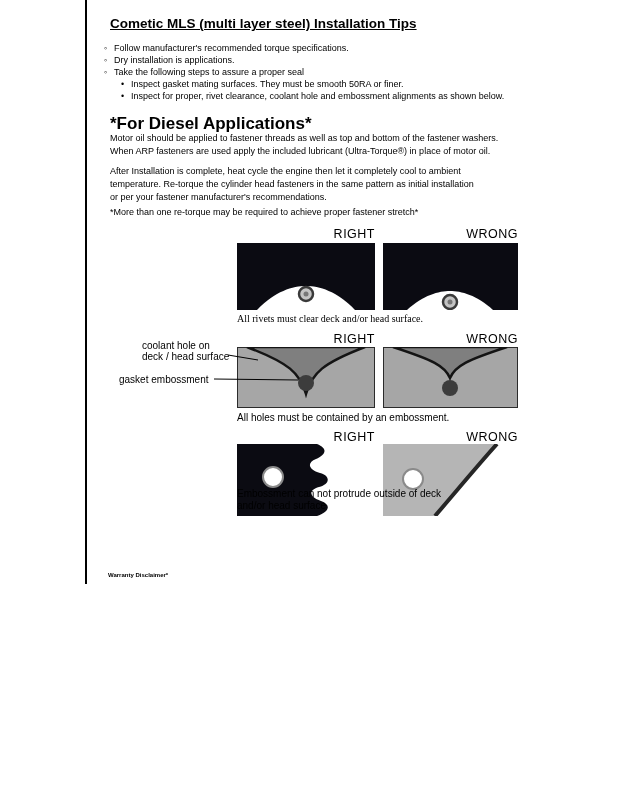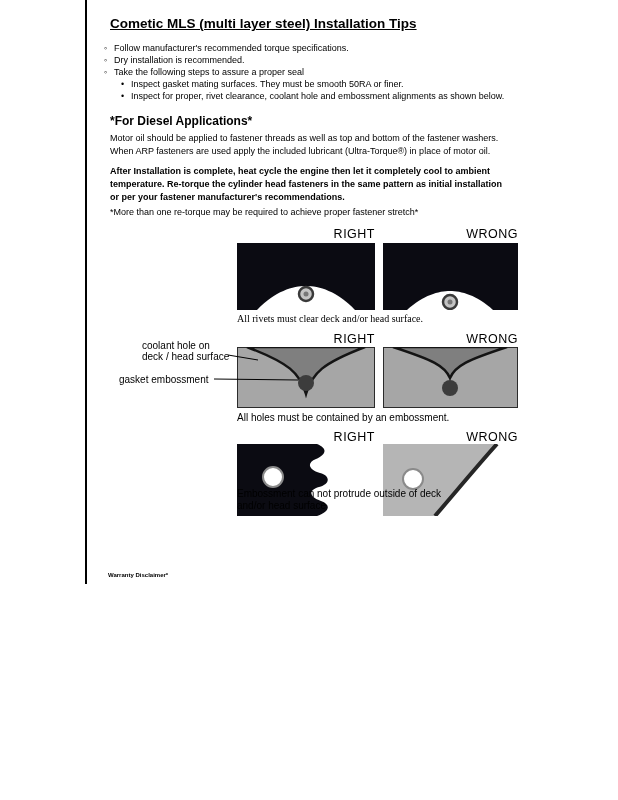--- a/index.html
+++ b/index.html
@@ -10,24 +10,24 @@
     font-family: "Liberation Sans", sans-serif;
     overflow: hidden;
   }
   .abs { position: absolute; }
   .rule { left: 85px; top: 0; width: 2px; height: 800px; background: #000; }
   .title { left: 110px; top: 16px; font-size: 13.5px; font-weight: bold; text-decoration: underline; }
   .bullets { left: 104px; top: 42px; font-size: 9px; line-height: 12px; }
   .brow { display: flex; }
   .brow .mk { flex: 0 0 10px; width: 10px; }
   .brow.sub { margin-left: 17px; }
-  .dhead { left: 110px; top: 114px; font-size: 12px; font-weight: bold; }
+  .dhead { left: 110px; top: 114px; font-size: 17px; font-weight: bold; }
   .para { font-size: 9px; line-height: 13px; white-space: pre-line; width: 460px; }
   .p1 { left: 110px; top: 132px; }
-  .p2 { left: 110px; top: 165px; font-weight: bold; }
+  .p2 { left: 110px; top: 165px; }
   .p3 { left: 110px; top: 206px; }
   .dlabel { font-size: 12.5px; text-align: right; letter-spacing: 0.5px; }
   .caption { font-size: 10px; white-space: pre-line; }
   .ann { font-size: 10px; line-height: 11px; white-space: pre-line; }
   .disc { left: 108px; top: 572px; width: 404px; font-size: 6px; line-height: 6.6px; }
   .disc .dp { margin: 0 0 5px; }
   .disc .dp.tight { margin-bottom: 0; }
   .dischead { font-weight: bold; margin: 0 0 6px; font-size: 6px; }
   .footer { left: 392px; top: 757px; font-size: 12px; letter-spacing: 0.3px; margin-top: 36px; }
   svg { display: block; }
@@ -41,21 +41,21 @@
 
   <h1 class="abs title">Cometic MLS (multi layer steel) Installation Tips</h1>
 
   <div class="abs bullets">
     <div class="brow">
       <span class="mk">◦</span>
       <span>Follow manufacturer's recommended torque specifications.</span>
     </div>
     <div class="brow">
       <span class="mk">◦</span>
-      <span>Dry installation is recommended.</span>
+      <span>Dry installation is applications.</span>
     </div>
     <div class="brow">
       <span class="mk">◦</span>
       <span>Take the following steps to assure a proper seal</span>
     </div>
     <div class="brow sub">
       <span class="mk">•</span>
       <span>Inspect gasket mating surfaces.  They must be smooth 50RA or finer.</span>
     </div>
     <div class="brow sub">

